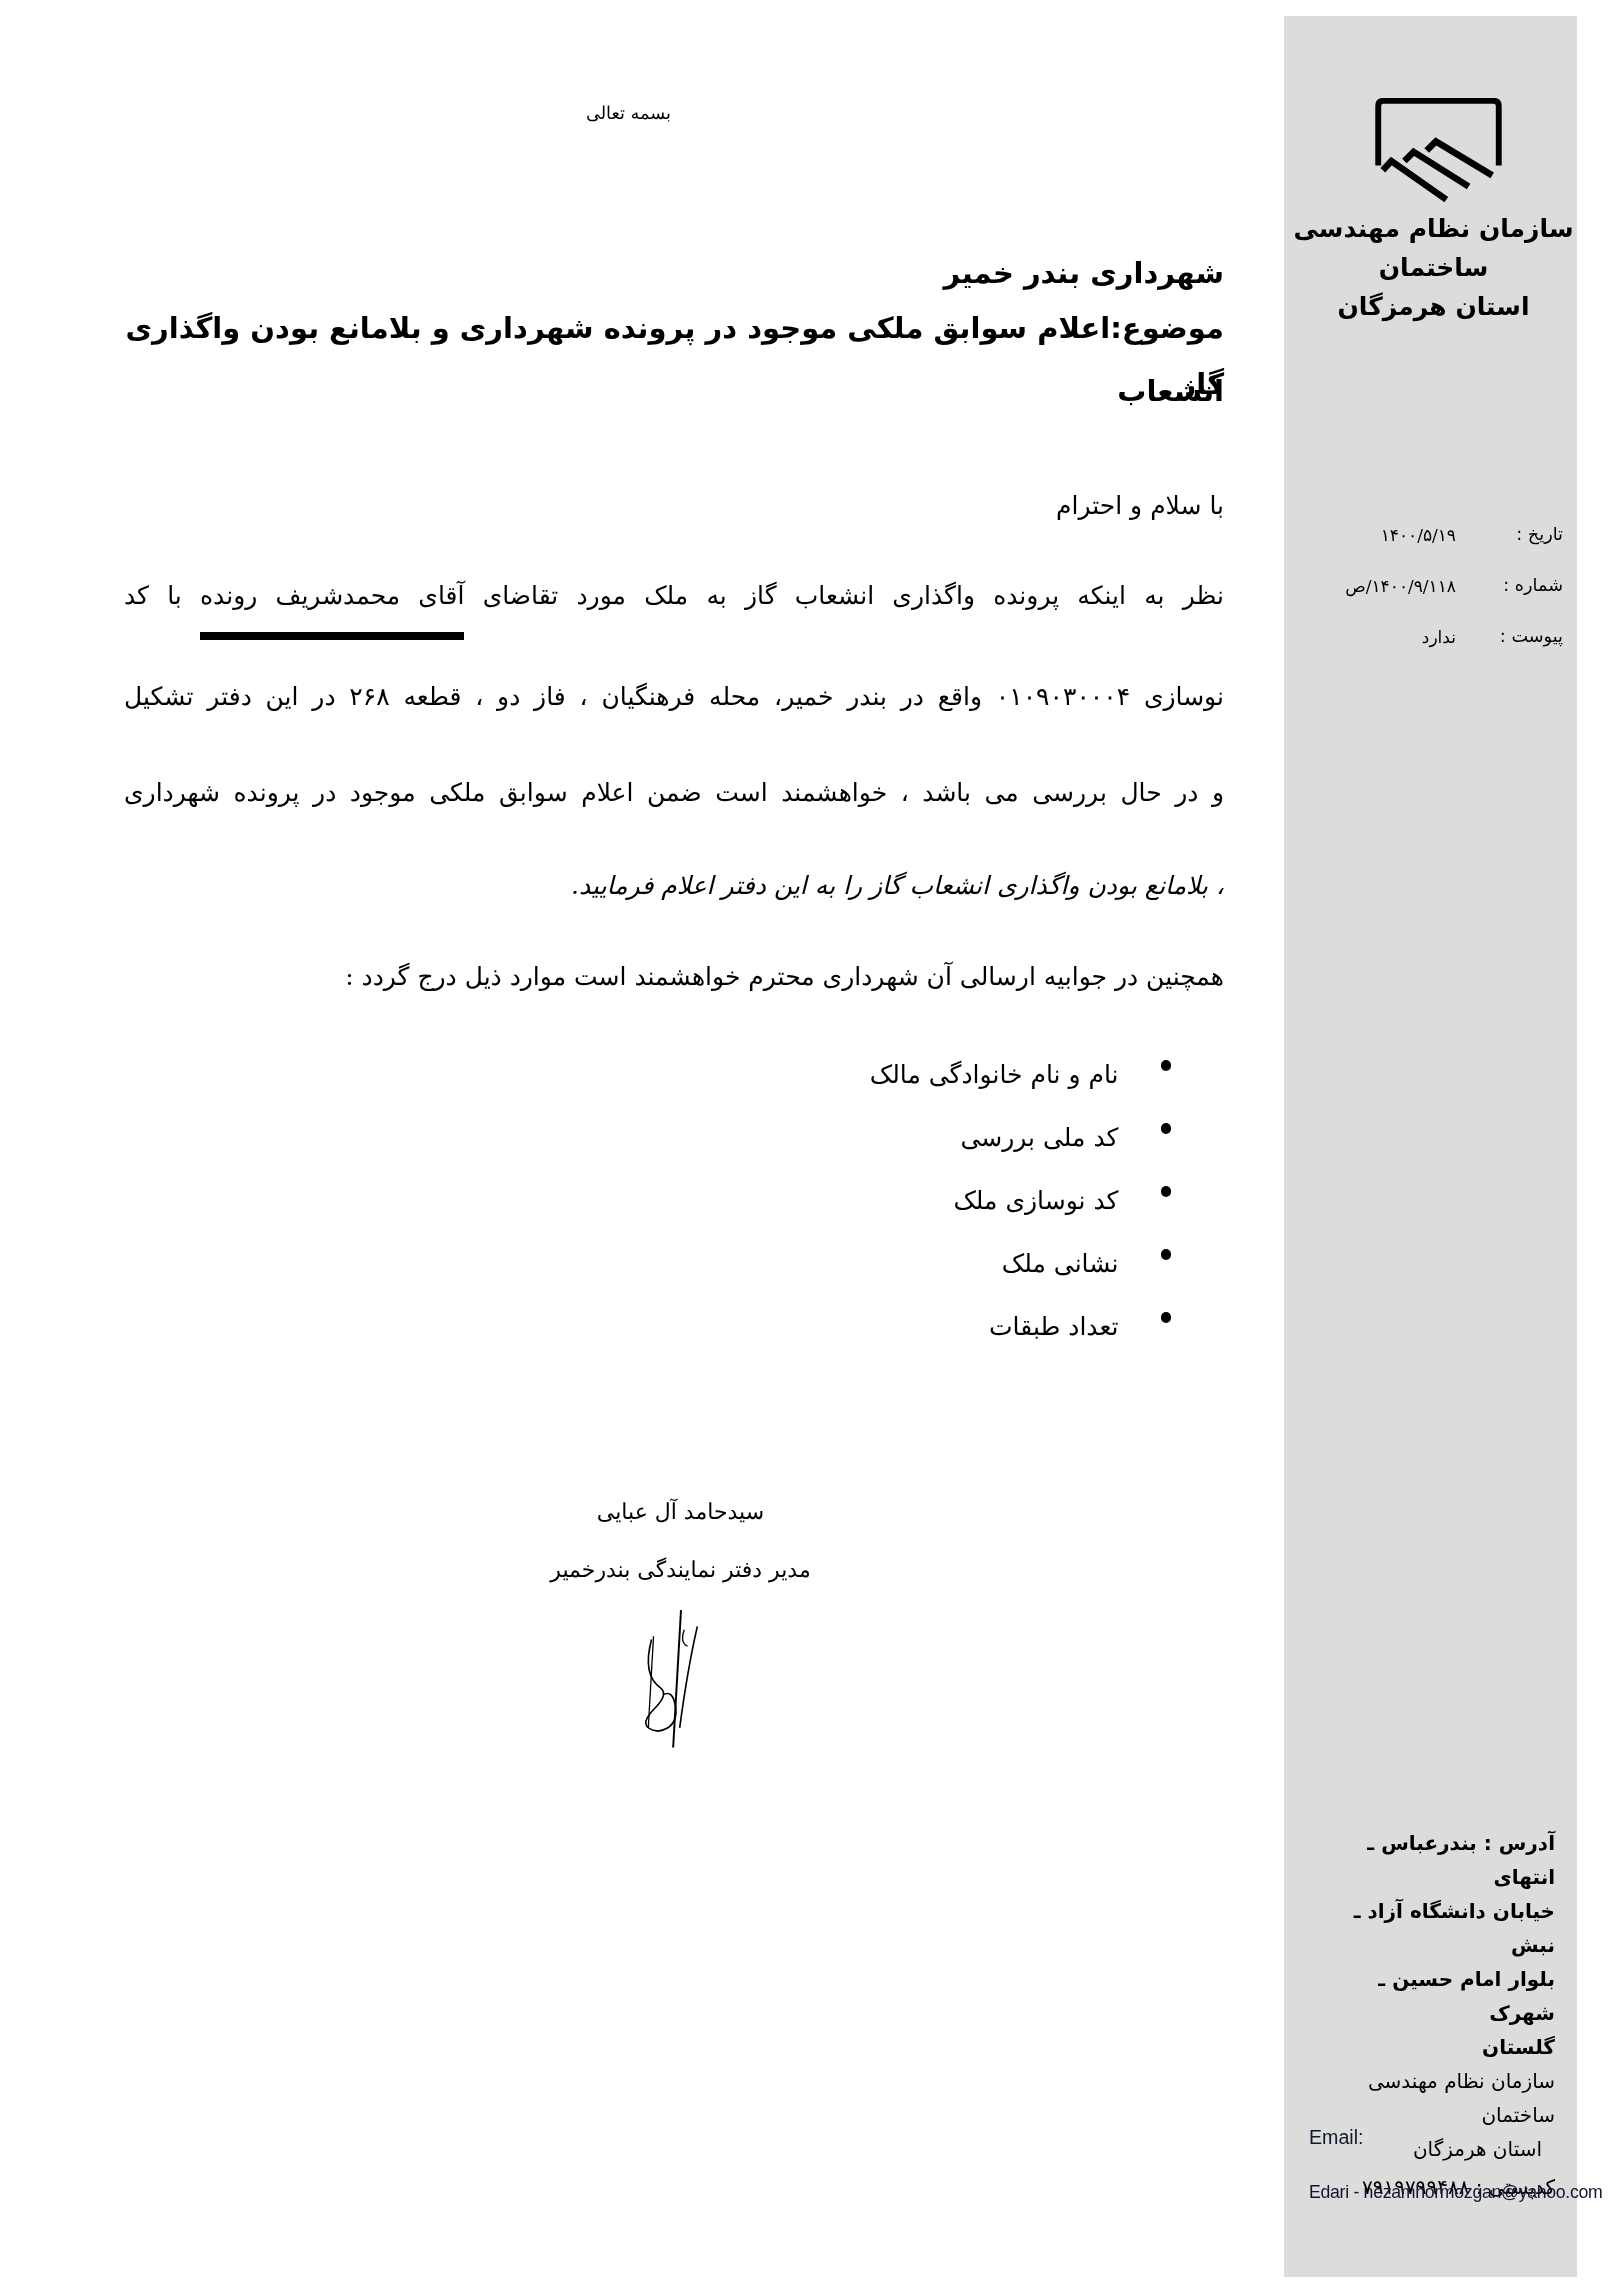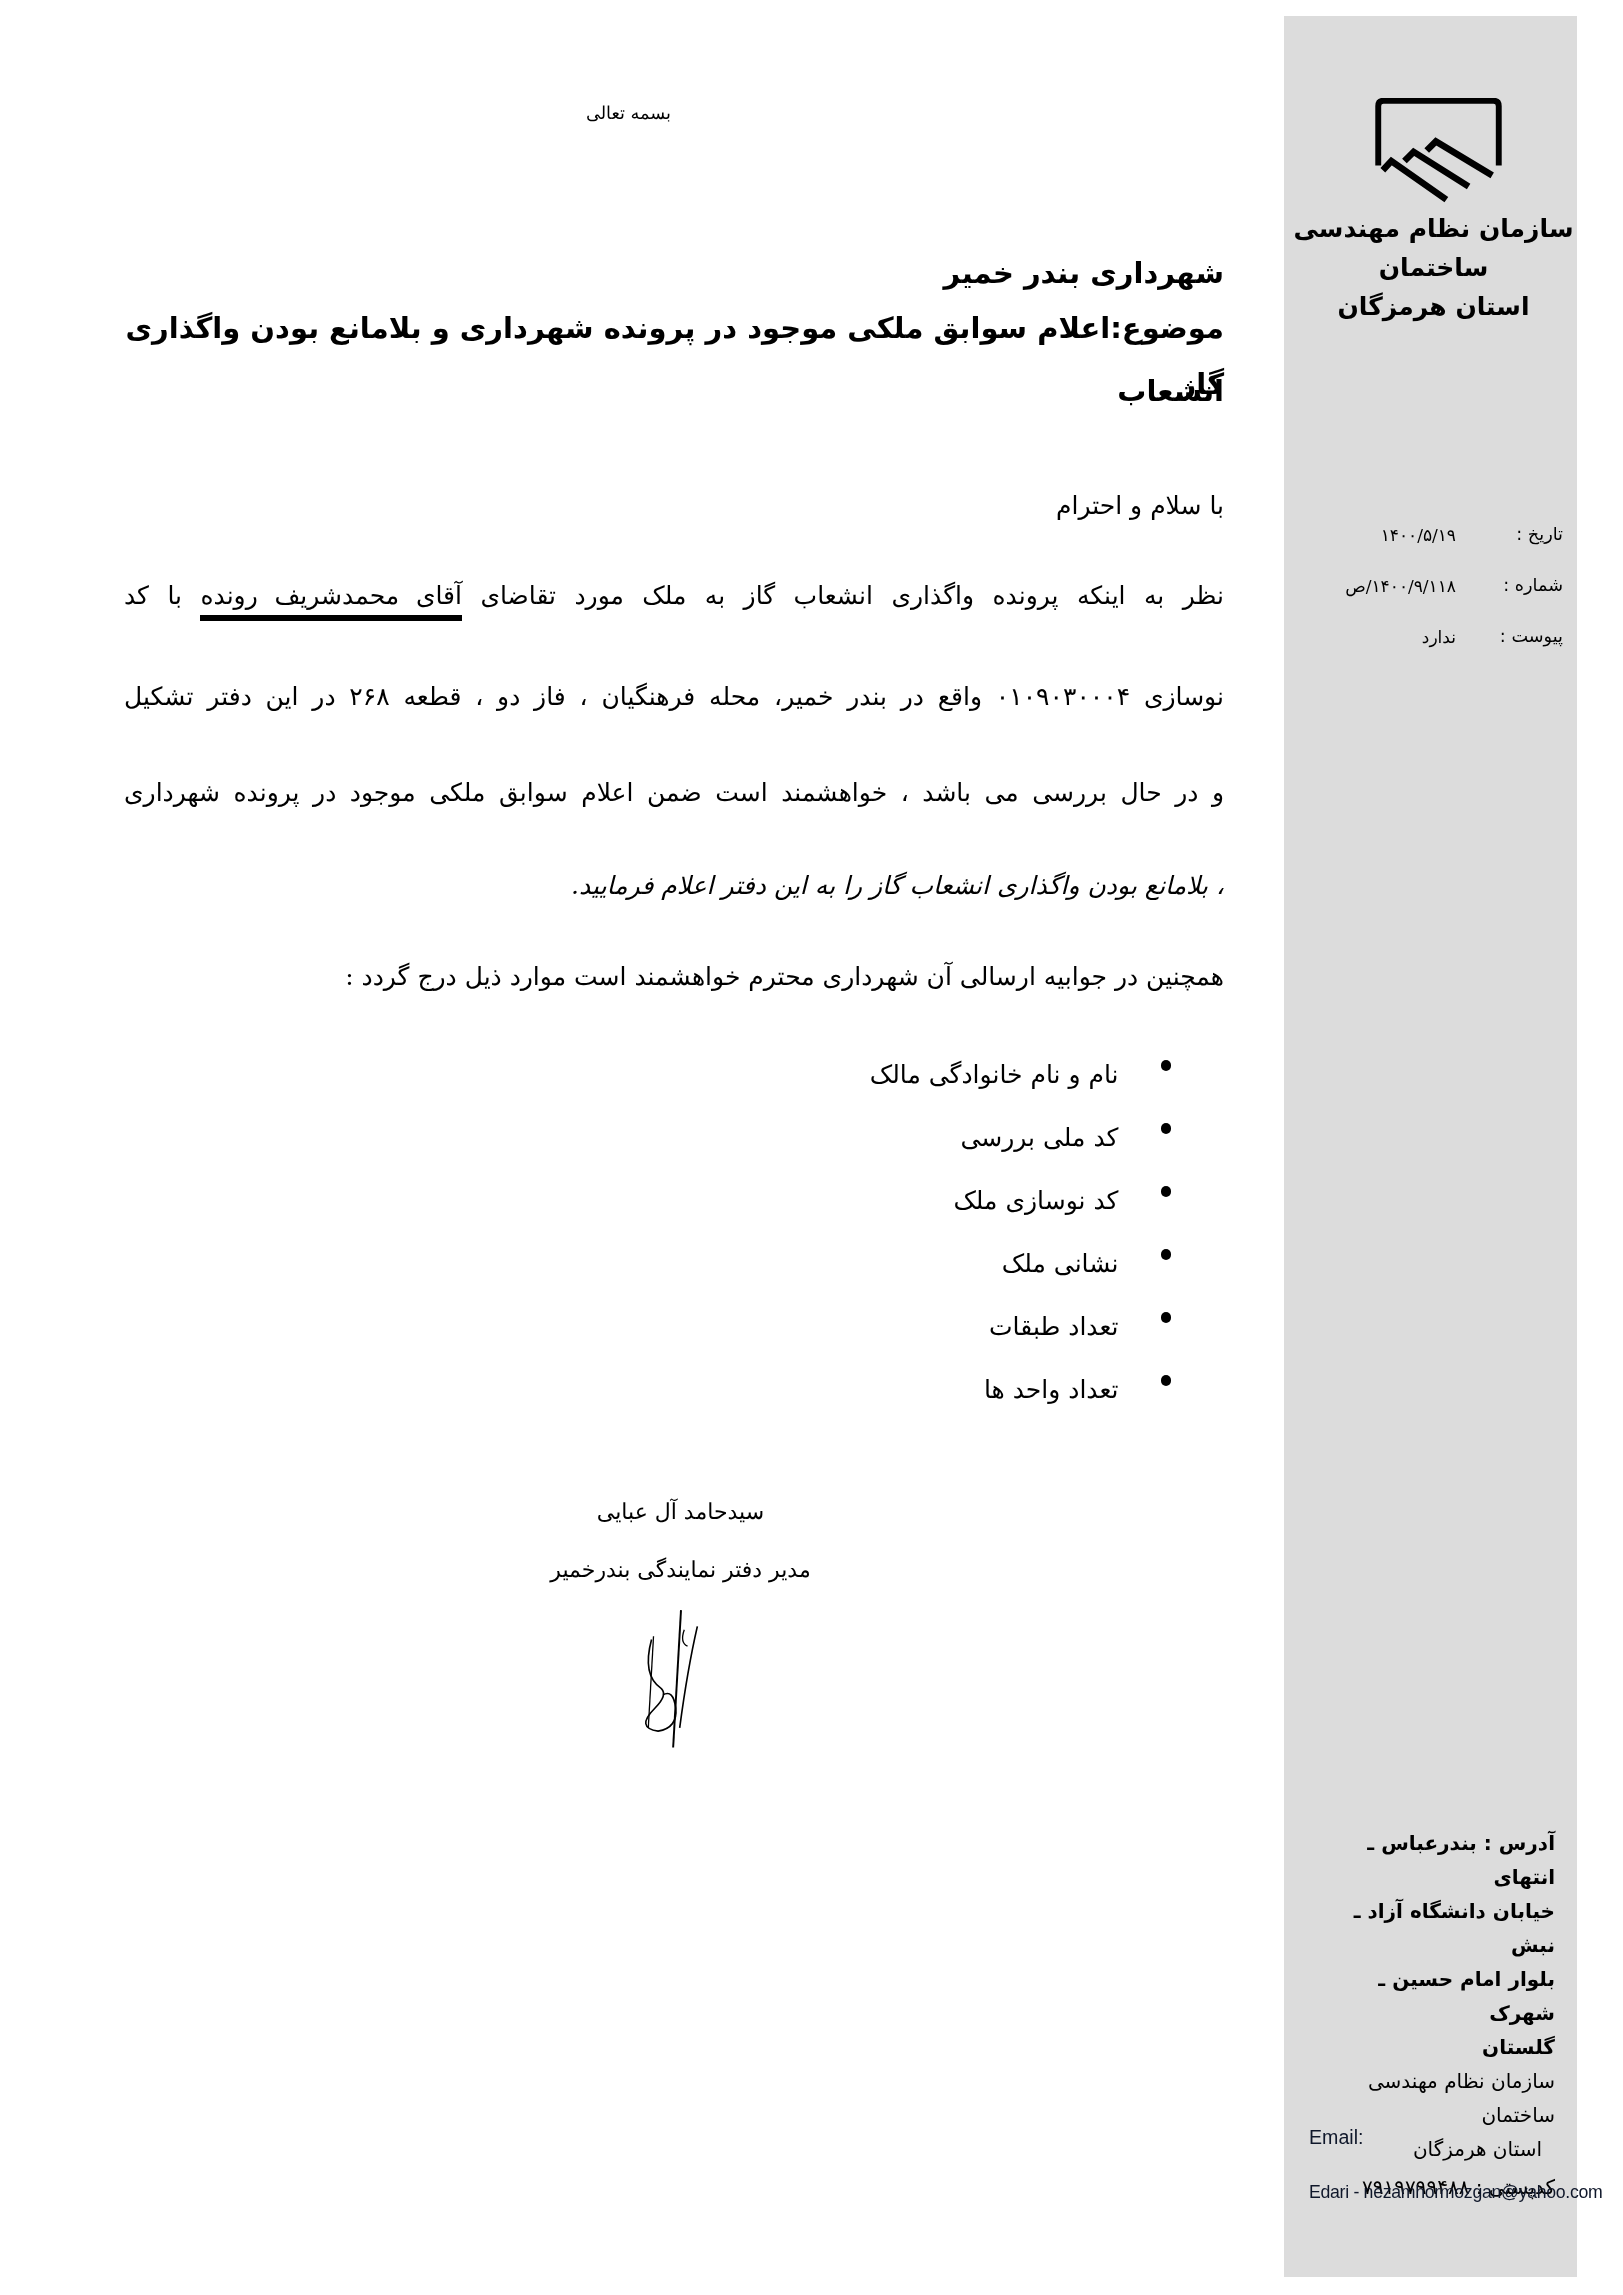--- a/index.html
+++ b/index.html
@@ -48,21 +48,21 @@
     }
     .heading {
       position: absolute; right: 399px; width: 1100px; text-align: right; direction: rtl;
       font-family: "DejaVu Sans", sans-serif; font-weight: bold; font-size: 29px; line-height: 63px;
     }
     .body-line {
       position: absolute; right: 399px; width: 1100px; direction: rtl; text-align: right;
       font-family: "DejaVu Serif", serif; font-size: 25px; white-space: nowrap;
     }
     .justify { text-align: justify; text-align-last: justify; }
-    .underlined { border-bottom: 6px solid #000000; padding-bottom: 6px; font-family: Liberation Serif, serif; }
+    .underlined { border-bottom: 8px solid #000000; padding-bottom: 22px; }
 
     .bullets {
       position: absolute; right: 452px; top: 1060px; width: 458px;
       direction: rtl; list-style: none; margin: 0; padding: 0;
     }
     .bullets li {
       height: 63px; display: flex; font-size: 25px;
       font-family: "DejaVu Serif", serif;
     }
     .bullets .dot {
@@ -148,24 +148,20 @@
       <span>کد نوسازی ملک</span>
     </li>
   <li>
       <span class="dot"></span>
       <span>نشانی ملک</span>
     </li>
   <li>
       <span class="dot"></span>
       <span>تعداد طبقات</span>
     </li>
-  <li>
-      <span class="dot"></span>
-      <span>تعداد واحد ها</span>
-    </li>
 </ul>
 
 <div class="sign-name">سیدحامد آل عبایی</div>
 <div class="sign-title">مدیر دفتر نمایندگی بندرخمیر</div>
 
 <svg class="signature" viewBox="0 0 180 240">
   <path d="M90 20 L78 230" fill="none" stroke="#000" stroke-width="3"></path>
   <path d="M115 45 Q100 110 88 200" fill="none" stroke="#000" stroke-width="2.5"></path>
   <path d="M45 65 Q30 120 60 140 Q70 150 50 170 Q20 200 55 205 Q85 200 82 170 Q78 140 62 150" fill="none" stroke="#000" stroke-width="2.5"></path>
   <path d="M48 60 L40 200" fill="none" stroke="#000" stroke-width="2"></path>

